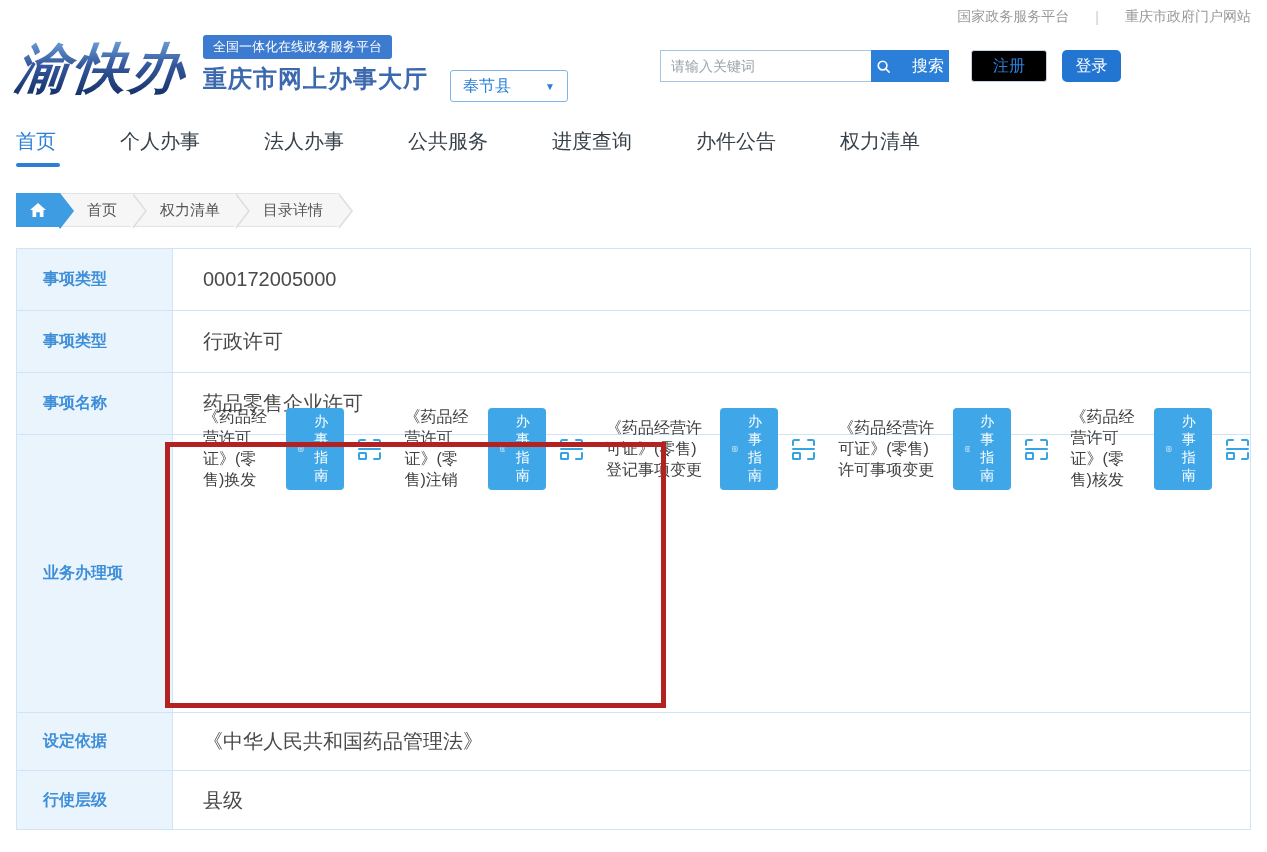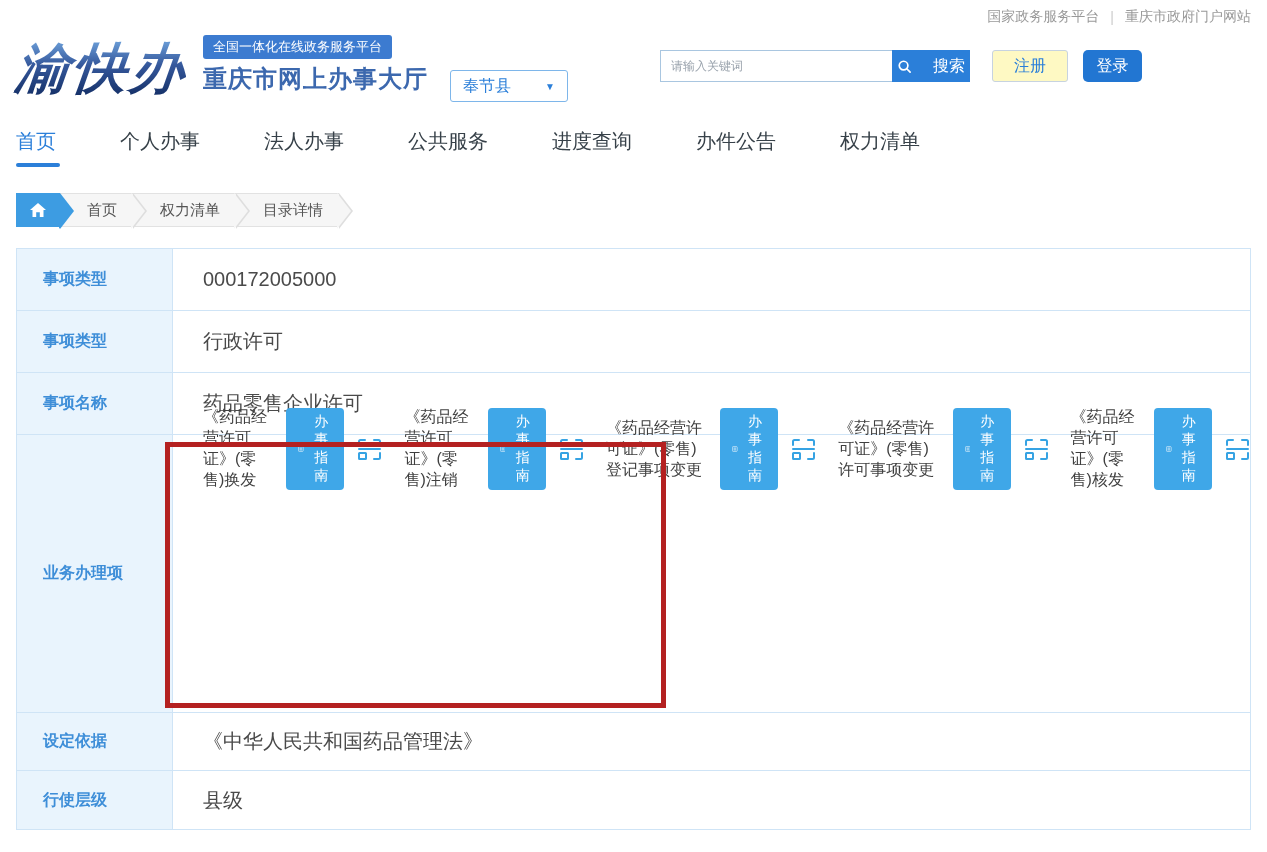--- a/index.html
+++ b/index.html
@@ -1,50 +1,50 @@
 <!DOCTYPE html>
 <html><head>
 <meta charset="utf-8">
 <style>
   * { margin:0; padding:0; box-sizing:border-box; }
   html,body { width:1267px; height:852px; background:#fff; overflow:hidden;
     font-family:"Liberation Sans","DejaVu Sans",sans-serif; }
 
   
   .toplinks { position:absolute; top:8px; right:16px; font-size:14px; color:#999;
-    display:flex; align-items:center; gap:11px; }
+    display:flex; align-items:center; gap:26px; }
   .toplinks a { color:#999; text-decoration:none; cursor:pointer; }
   .toplinks .sep { color:#ccc; }
 
   
   .header { position:relative; padding:30px 16px 0 16px; display:flex; align-items:center; }
   .logo { display:flex; align-items:flex-end; gap:16px; cursor:pointer; }
   .brand { font-size:54px; font-weight:bold; font-style:italic; letter-spacing:3px;
     line-height:58px; transform:skewX(-6deg);
     background:linear-gradient(180deg,#6fa3dc 0%,#35589c 45%,#142f66 100%);
     -webkit-background-clip:text; background-clip:text; color:transparent; }
   .logo-right { display:flex; flex-direction:column; align-items:flex-start; padding-bottom:2px; }
   .badge { background:#3c7bd0; color:#fff; font-size:13px; padding:3px 10px; border-radius:3px; }
   .subtitle { font-size:24px; font-weight:bold; color:#3c68ae; margin-top:4px; letter-spacing:1px; }
 
   .region { margin-left:22px; width:118px; height:32px; border:1px solid #7eb6ea; border-radius:3px;
     display:flex; align-items:center; justify-content:space-between; padding:9px 12px;
     color:#2b7fd9; font-size:16px; cursor:pointer; background:#fff;margin-top:40px; }
   .region .caret { font-size:10px; color:#2b7fd9; }
 
   .searchbox { margin-left:92px; display:flex; align-items:center; }
-  .searchbox input { width:232px; height:32px; border:1px solid #a9c6e0; border-right:none;
-    padding:0 10px; font-size:12px; color:#333; outline:none;
+  .searchbox input { width:211px; height:32px; border:1px solid #a9c6e0; border-right:none;
+    padding:0 10px; font-size:14px; color:#333; outline:none;
     font-family:"Liberation Sans","DejaVu Sans",sans-serif; }
   .searchbox input::placeholder { color:#9aa3ad; }
   .search-btn { width:78px; height:32px; background:#2b7fd9; color:#fff; border:none;
     font-size:16px; display:flex; align-items:center; justify-content:center; gap:21px;
     cursor:pointer; }
 
-  .btn-register { margin-left:22px; width:76px; height:32px; background:#fef9c3; color:#2b7fd9;
+  .btn-register { margin-left:22px; width:76px; height:32px; background:#000000; color:#2b7fd9;
     border:1px solid #c7d3e0; border-radius:3px; font-size:16px; cursor:pointer;
     display:flex; align-items:center; justify-content:center; }
   .btn-login { margin-left:15px; width:59px; height:32px; background:#2276d2; color:#fff;
     border:none; border-radius:5px; font-size:16px; cursor:pointer;
     display:flex; align-items:center; justify-content:center; }
 
   
   .nav { margin:26px 16px 0 16px; display:flex; gap:64px; }
   .nav-item { font-size:20px; color:#374149; cursor:pointer; padding-bottom:12px; position:relative; }
   .nav-item.active { color:#2b7fd9; }

